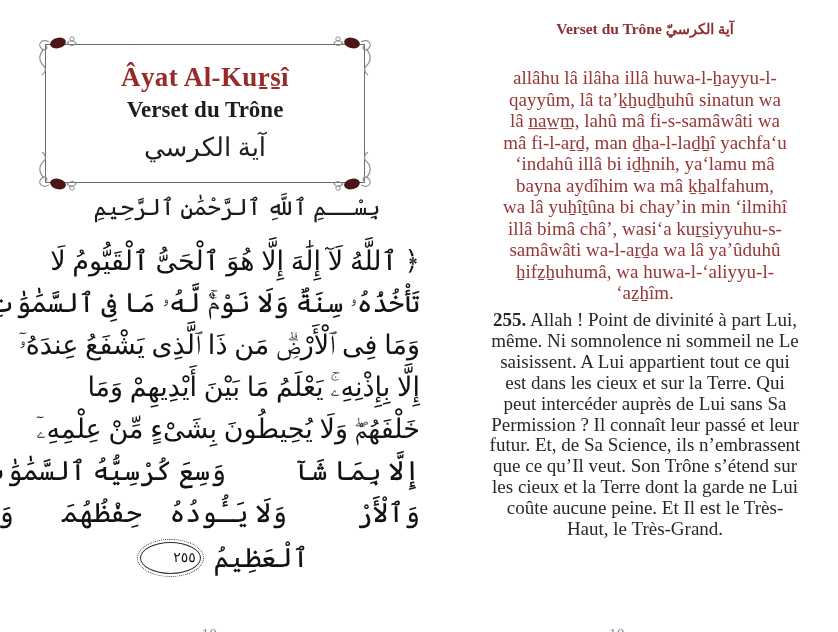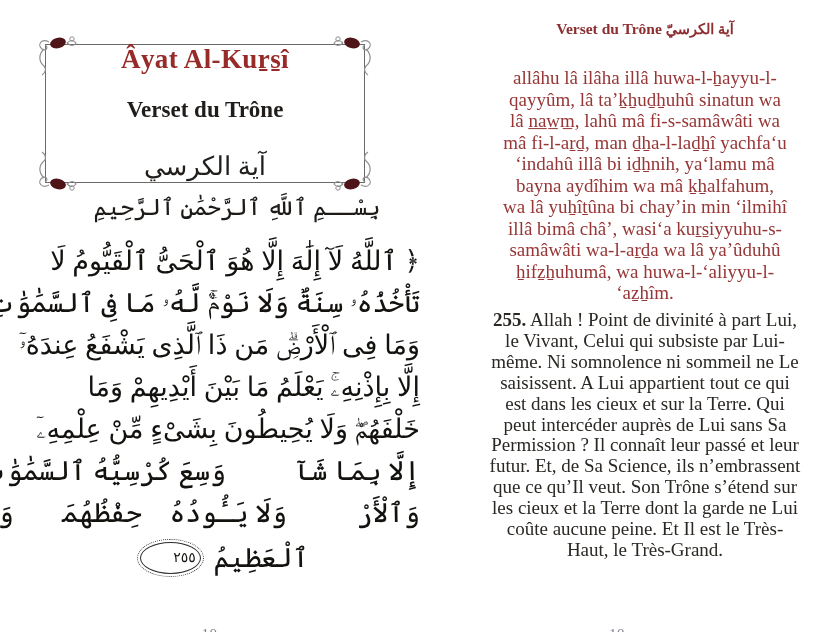--- a/index.html
+++ b/index.html
@@ -13,21 +13,21 @@
   .page-left{left:0;}
   .page-right{left:419px;}
 
   
   .frame{
     position:absolute;left:45px;top:44px;width:318px;height:137px;
     border:1.2px solid #6a6a6a;
   }
   .frame-inner{
     height:100%;display:flex;flex-direction:column;align-items:center;
-    justify-content:space-between;gap:1px;
+    justify-content:center;gap:1px;
   }
   .title-translit{
     font-size:27px;font-weight:bold;color:#962b29;letter-spacing:.4px;line-height:1.1;
   }
   .title-fr{
     font-size:23px;font-weight:bold;color:#211d1a;line-height:1.15;margin-top:3px;
   }
   .title-ar{
     font-size:26px;color:#211d1a;line-height:1.2;margin-top:8px;direction:rtl;
   }
@@ -163,21 +163,20 @@
         <div>samâwâti wa-l-aṟḏa wa lâ ya’ûduhû</div>
         <div>ẖifẕẖuhumâ, wa huwa-l-‘aliyyu-l-</div>
         <div>‘aẕẖîm.</div>
       </div>
 
     <div class="translation">
       <div>
         <b>255.</b><span> Allah ! Point de divinité à part Lui,</span>
       </div>
       <div>
-          <div>le Vivant, Celui qui subsiste par Lui-</div>
           <div>même. Ni somnolence ni sommeil ne Le</div>
           <div>saisissent. A Lui appartient tout ce qui</div>
           <div>est dans les cieux et sur la Terre. Qui</div>
           <div>peut intercéder auprès de Lui sans Sa</div>
           <div>Permission ? Il connaît leur passé et leur</div>
           <div>futur. Et, de Sa Science, ils n’embrassent</div>
           <div>que ce qu’Il veut. Son Trône s’étend sur</div>
           <div>les cieux et la Terre dont la garde ne Lui</div>
           <div>coûte aucune peine. Et Il est le Très-</div>
           <div>Haut, le Très-Grand.</div>

